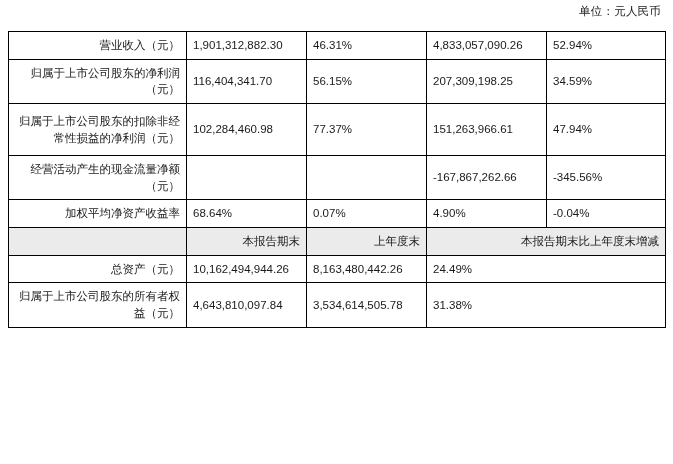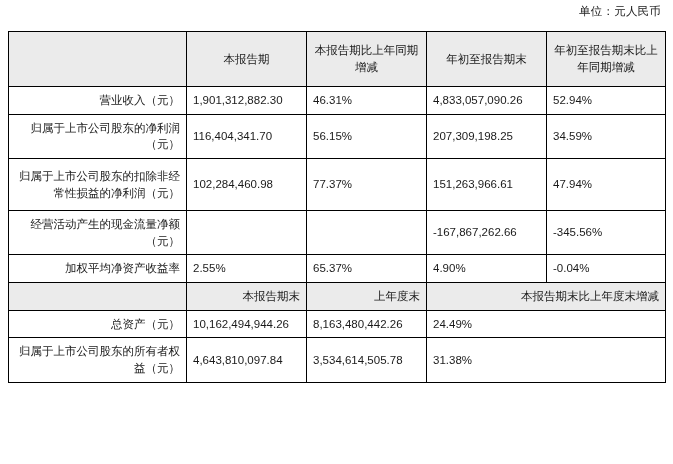--- a/index.html
+++ b/index.html
@@ -79,27 +79,20 @@
 
   <table class="fin">
     <colgroup>
       <col class="c1">
         <col class="c2">
         <col class="c3">
         <col class="c4">
         <col class="c5">
     </colgroup>
     <tbody>
-      <tr>
-        <td class="hdr"></td>
-        <td class="hdr">本报告期</td>
-        <td class="hdr">本报告期比上年同期增减</td>
-        <td class="hdr">年初至报告期末</td>
-        <td class="hdr">年初至报告期末比上年同期增减</td>
-      </tr>
 
       <tr>
         <td class="rowlabel">营业收入（元）</td>
         <td class="num">1,901,312,882.30</td>
         <td class="num">46.31%</td>
         <td class="num">4,833,057,090.26</td>
         <td class="num">52.94%</td>
       </tr>
 
       <tr class="tall-a">
@@ -123,22 +116,22 @@
         <td class="num"></td>
         <td class="num"></td>
         <td class="num">-167,867,262.66</td>
         <td class="num">-345.56%</td>
       </tr>
 
 
 
       <tr>
         <td class="rowlabel">加权平均净资产收益率</td>
-        <td class="num">2.55%</td>
-        <td class="num">65.37%</td>
+        <td class="num">68.64%</td>
+        <td class="num">0.07%</td>
         <td class="num">4.90%</td>
         <td class="num">-0.04%</td>
       </tr>
 
       <tr>
         <td class="sub-hdr"></td>
         <td class="sub-hdr">本报告期末</td>
         <td class="sub-hdr">上年度末</td>
         <td class="sub-hdr" colspan="2">本报告期末比上年度末增减</td>
       </tr>

